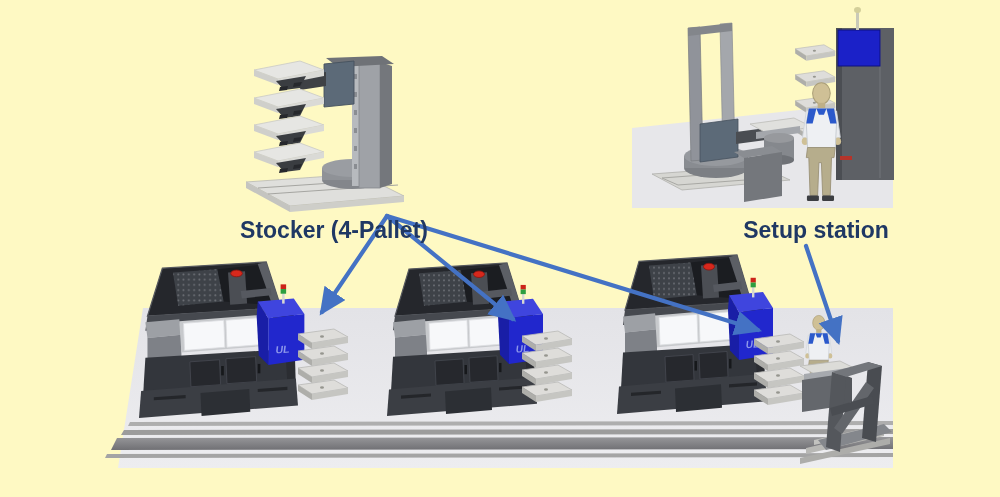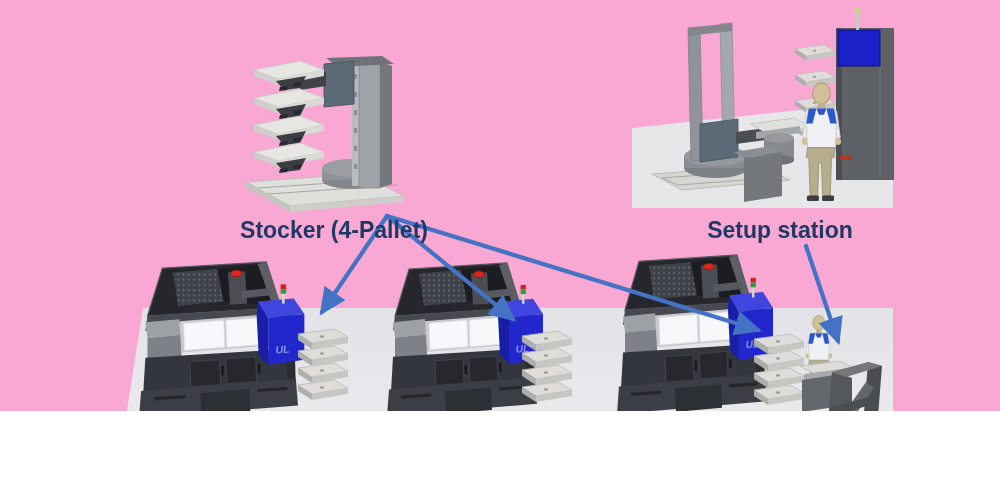--- a/index.html
+++ b/index.html
@@ -1,22 +1,22 @@
 <!DOCTYPE html>
 <html><head>
 <meta charset="utf-8">
 <style>
   html,body{margin:0;padding:0;background:#ffffff;}
-  #stage{position:relative;width:1000px;height:411px;background:#f9a8d4;overflow:hidden;
+  #stage{position:relative;width:1000px;height:497px;background:#fef9c3;overflow:hidden;
          font-family:"Liberation Sans",sans-serif;}
   #scene{position:absolute;left:0;top:0;}
   .label{position:absolute;font-weight:700;font-size:23px;line-height:26px;
          color:#1f3864;text-align:center;letter-spacing:0px;}
   #stockerLabel{left:198px;top:217px;width:272px;}
-  #setupLabel{left:652px;top:217px;width:256px;}
+  #setupLabel{left:688px;top:217px;width:256px;}
 </style>
 </head>
 <body>
 
 <div id="stage">
 
 <svg id="scene" width="1000" height="497" viewBox="0 0 1000 497" xmlns="http://www.w3.org/2000/svg" xmlns:xlink="http://www.w3.org/1999/xlink">
 
   <defs>
     <pattern id="perf" width="5" height="5" patternUnits="userSpaceOnUse">

